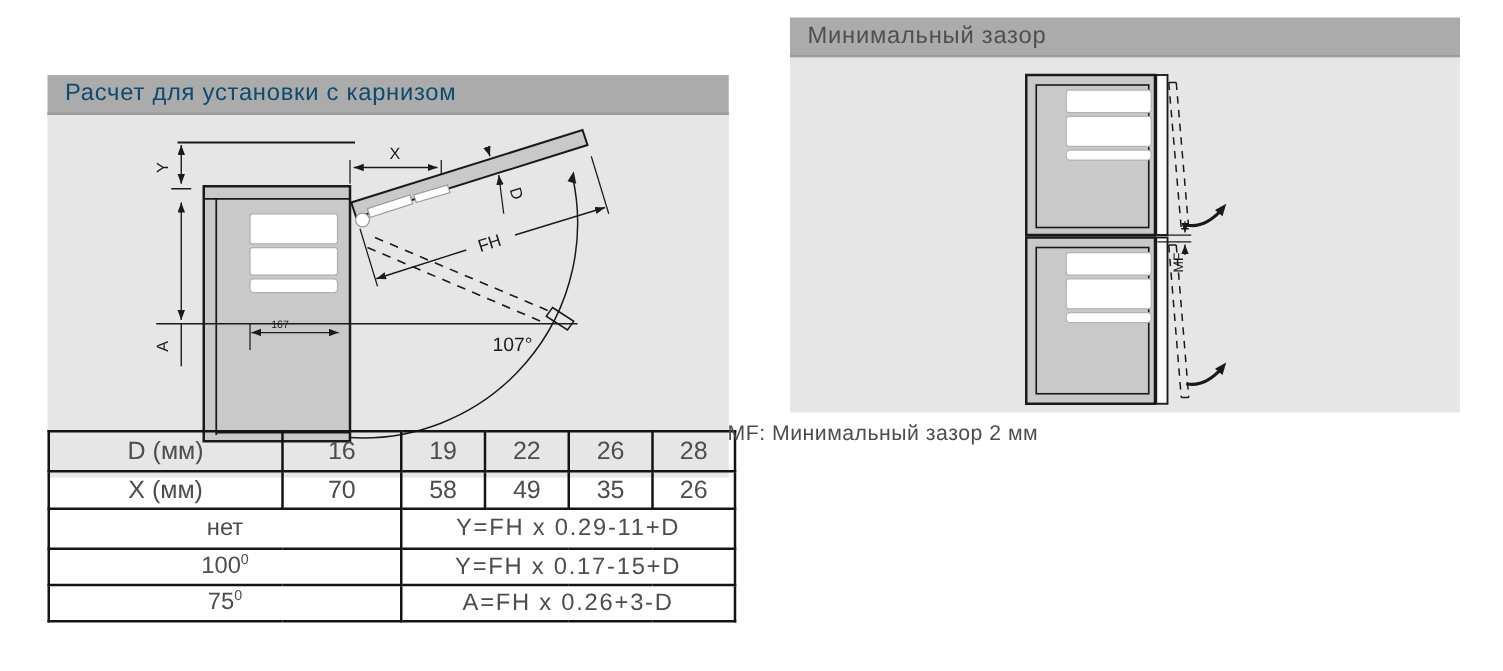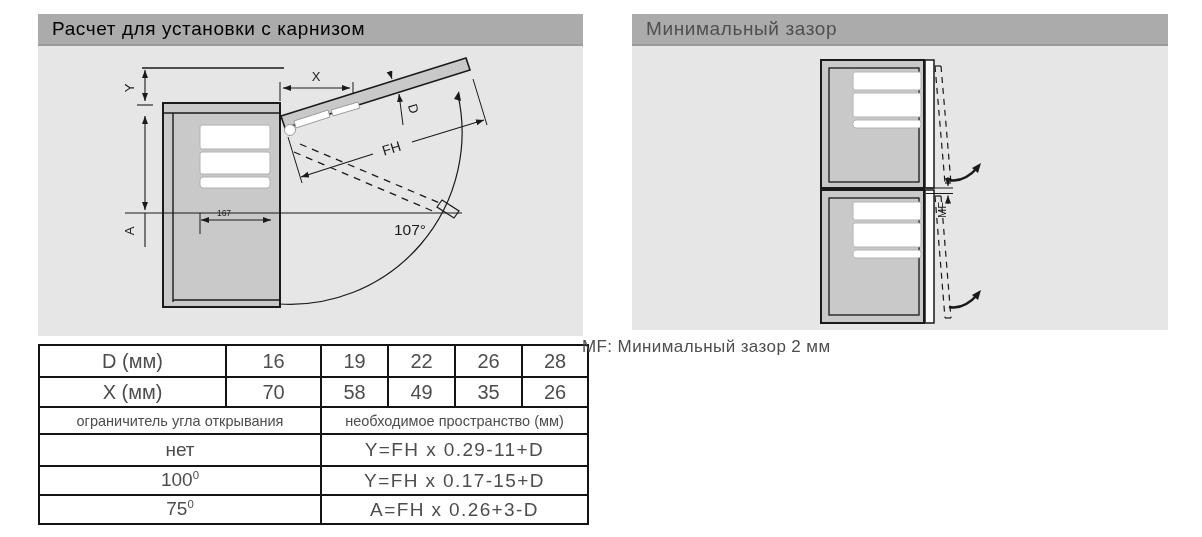--- a/index.html
+++ b/index.html
@@ -2,21 +2,21 @@
 <html><head>
 <meta charset="utf-8">
 <style>
   html,body{margin:0;padding:0;background:#ffffff;}
   .page{position:relative;width:1202px;height:537px;background:#ffffff;overflow:hidden;
         font-family:"Liberation Sans",sans-serif;}
   .panel{position:absolute;}
   .panel-header{height:32px;background:#ababab;border-bottom:2px solid #9b9b9b;
         display:flex;align-items:center;padding-left:14px;box-sizing:border-box;
         font-size:19px;letter-spacing:0.6px;}
-  .panel-header.light-text{color:#000000;}
+  .panel-header.light-text{color:#0c4a6e;margin-top:46px;}
   .panel-header.dark-text{color:#4f4f4f;}
   .panel-body{background:#e6e6e6;}
   .panel-left{left:38px;top:14px;width:545px;}
   .panel-left .panel-body{height:290px;}
   .panel-right{left:601px;top:14px;width:536px;padding-left:31px;}
   .panel-right .panel-body{height:284px;}
 
   table.calc{position:absolute;left:38px;top:344px;width:549px;border-collapse:collapse;
         table-layout:fixed;color:#4d4d4d;}
   table.calc td{border:2px solid #141414;text-align:center;vertical-align:middle;
@@ -205,24 +205,20 @@
     </tr>
     <tr>
       <td class="dimrow">X (мм)</td>
       <td class="dimrow">70</td>
       <td class="dimrow">58</td>
       <td class="dimrow">49</td>
       <td class="dimrow">35</td>
       <td class="dimrow">26</td>
     </tr>
     <tr>
-      <td class="sechead" colspan="2">ограничитель угла открывания</td>
-      <td class="sechead" colspan="4">необходимое пространство (мм)</td>
-    </tr>
-    <tr>
       <td class="limrow" style="height:30px" colspan="2">
         <span>нет</span><sup></sup>
       </td>
       <td class="limrow formula" colspan="4">Y=FH x 0.29-11+D</td>
     </tr>
     <tr>
       <td class="limrow" colspan="2">
         <span>100</span><sup>0</sup>
       </td>
       <td class="limrow formula" colspan="4">Y=FH x 0.17-15+D</td>

